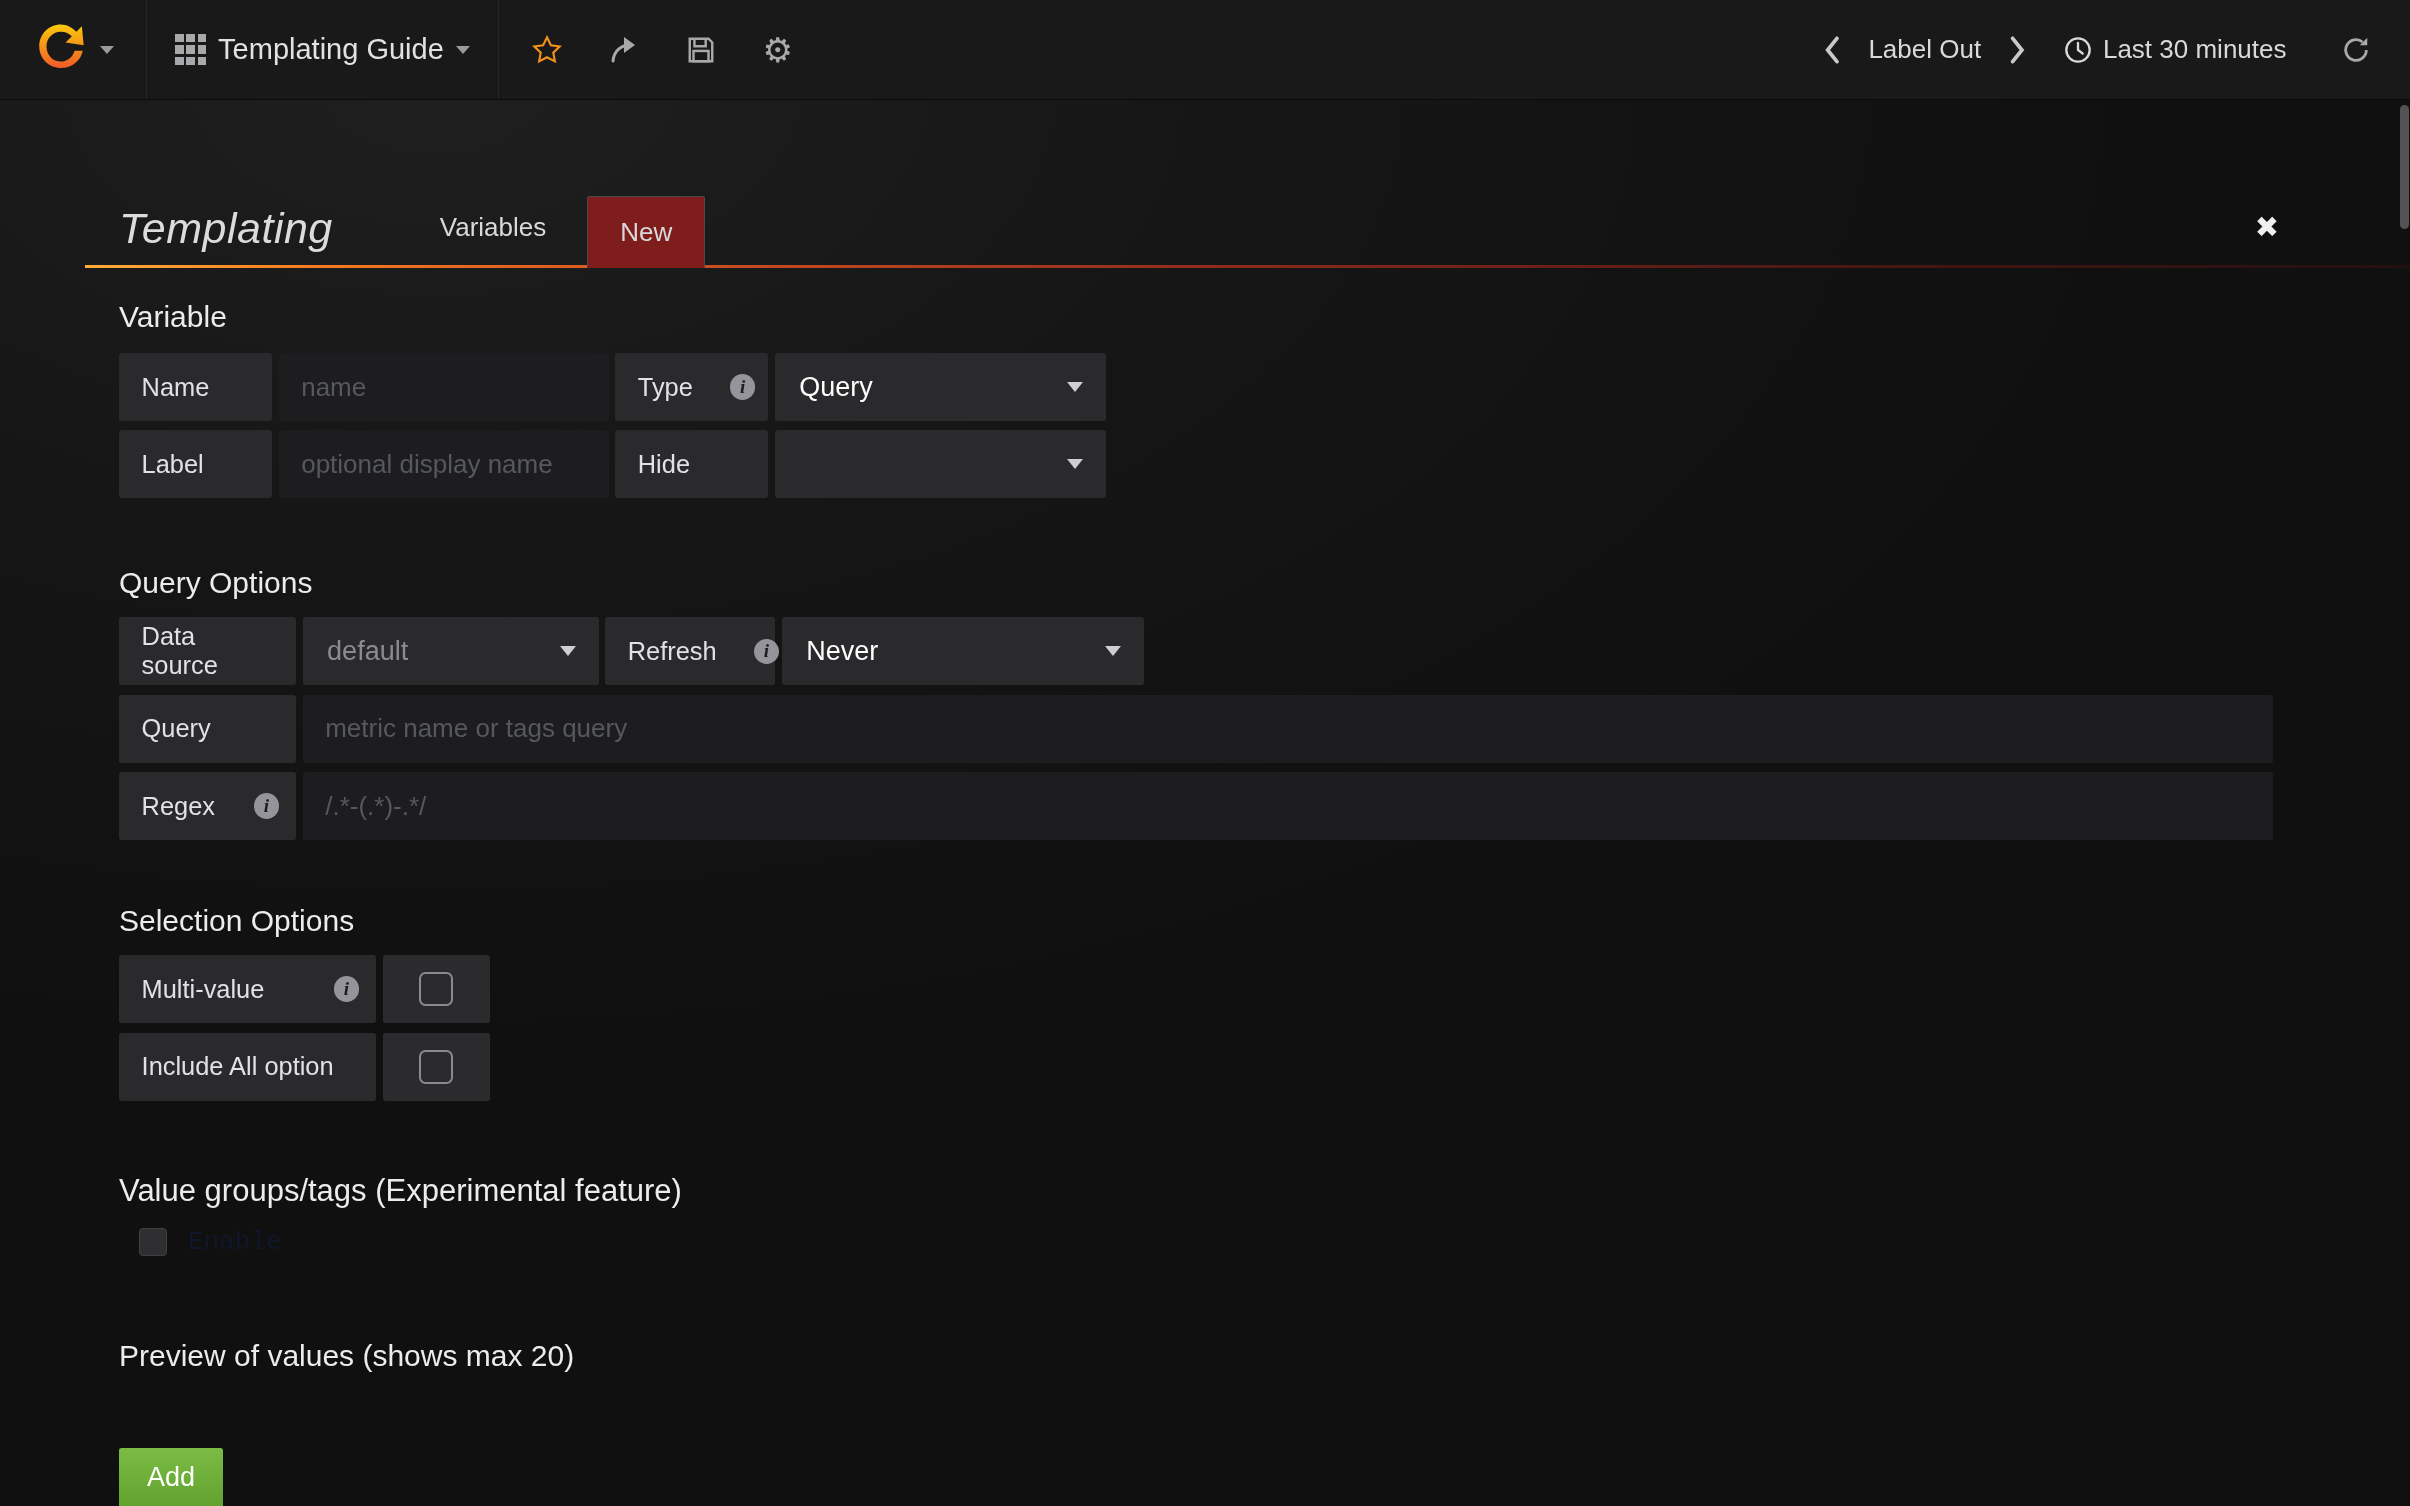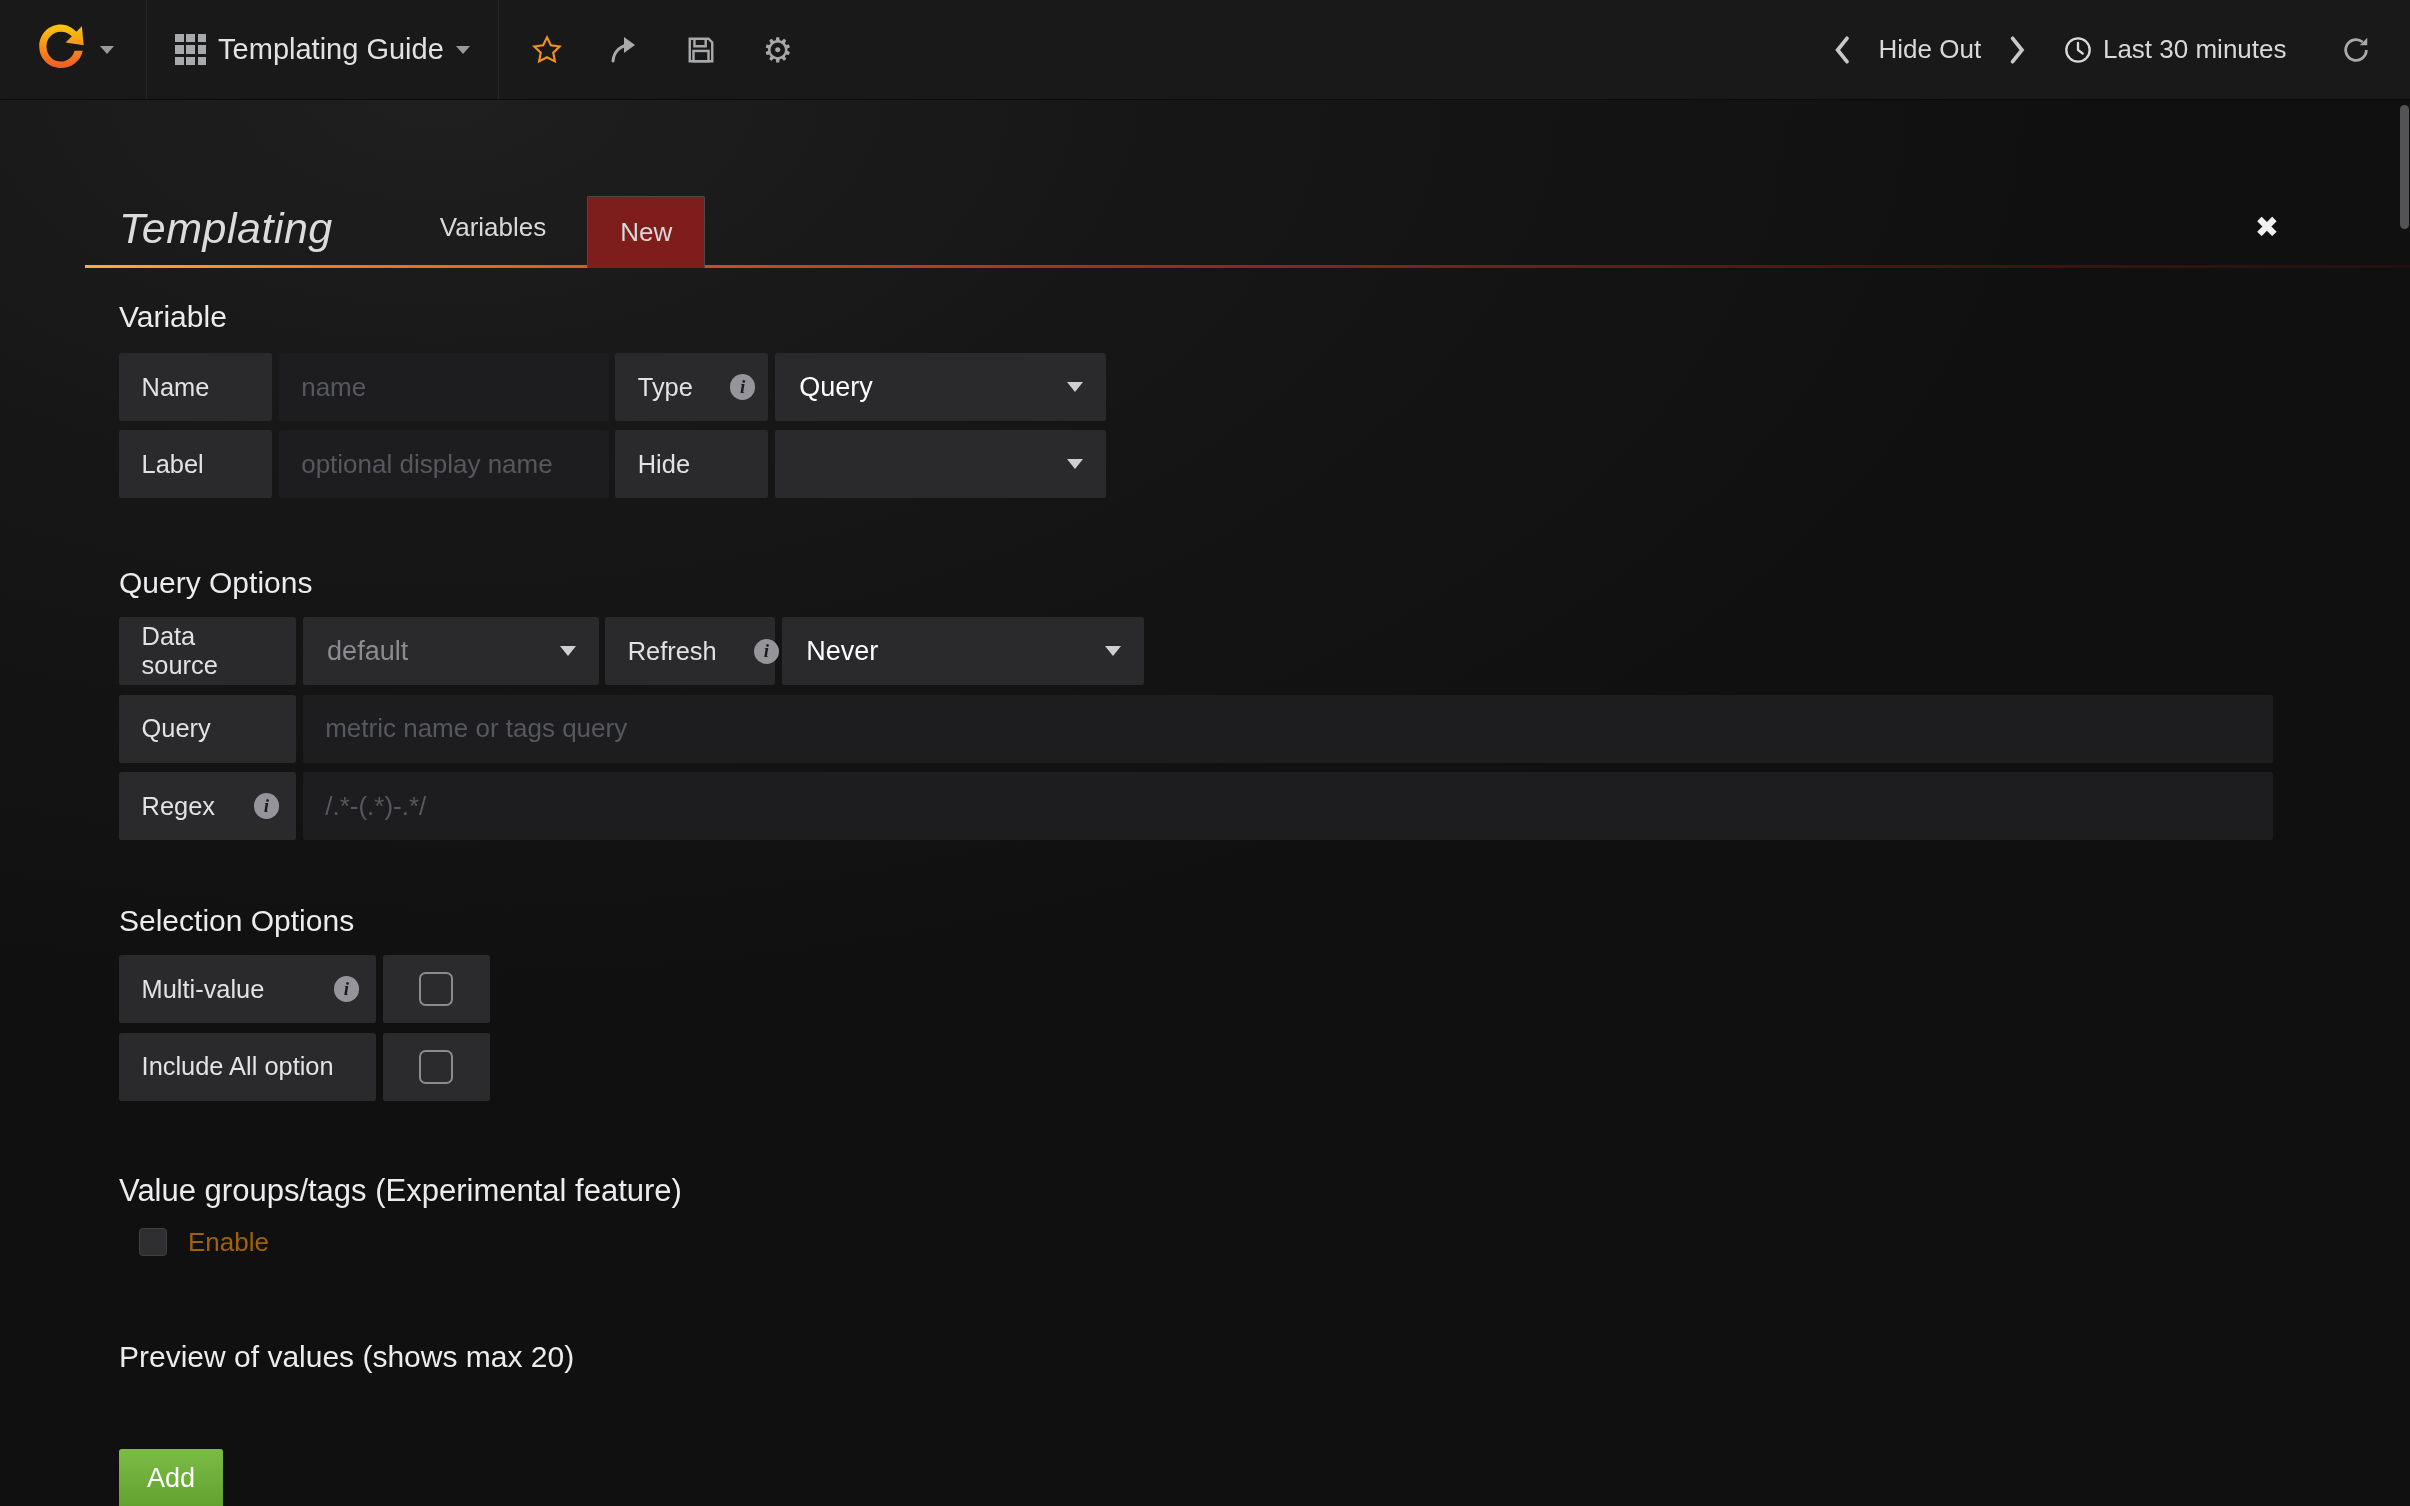--- a/index.html
+++ b/index.html
@@ -59,21 +59,21 @@
   .sel .muted { color:#8b8b90; }
   .sel-caret { width:0; height:0; border-left:8.5px solid transparent; border-right:8.5px solid transparent; border-top:10.4px solid #cfcfd2; }
   .info { width:25.4px; height:25.4px; border-radius:50%; background:#94949a; color:#1d1d1f; font-size:19px; font-weight:bold; font-style:italic;
     display:flex; align-items:center; justify-content:center; flex:none; font-family:"Liberation Serif", serif; }
   .w163{width:153px} .w350{width:330px} .w351{width:331px} .w188{width:177px} .w385{width:296px}
   .w181{width:170px} .w384{width:362px} .w2092{width:1970px} .w273{width:257px}
   .cb-cell { width:107px; background:#2b2b2d; justify-content:center; cursor:pointer; }
   .cb { width:34px; height:34px; border:2.8px solid #8b8b8f; border-radius:6.6px; background:transparent; }
   .enable-row { display:flex; align-items:center; gap:21px; margin-left:20px; }
   .cb-small { width:28px; height:28px; background:#2f2f31; border:0.9px solid #404043; border-radius:3.8px; cursor:pointer; }
-  .enable-lbl { font-size:26px; color:#a16207; }
+  .enable-lbl { font-size:26px; color:#0f172a;font-family:Liberation Mono, monospace; }
 
   .add-btn { display:inline-flex; align-items:center; justify-content:center; margin-top:75px; height:60px; padding:0 28px;
     background:linear-gradient(180deg,#7abc45,#61a22f); color:#fff; font-size:27px; font-weight:500; border-radius:2.8px; cursor:pointer; }
 
   .scroll-thumb { position:absolute; right:1.9px; top:105px; width:9.4px; height:124px; background:#535355; border-radius:4.7px; }
 </style>
 </head>
 <body>
 
 <div class="navbar">
@@ -131,21 +131,21 @@
       <span class="uni-icon">⚙</span>
     </div>
   </div>
 
   <div class="nav-right">
     <div class="chev-btn">
       <svg width="22.6" height="28" viewBox="0 0 16 24">
           <polyline points="12,2 4,12 12,22" fill="none" stroke="#c9c9cb" stroke-width="3.2" stroke-linecap="round"></polyline>
         </svg>
     </div>
-    <div class="nav-text-btn">Hide Out</div>
+    <div class="nav-text-btn">Label Out</div>
     <div class="chev-btn">
       <svg width="22.6" height="28" viewBox="0 0 16 24">
           <polyline points="4,2 12,12 4,22" fill="none" stroke="#c9c9cb" stroke-width="3.2" stroke-linecap="round"></polyline>
         </svg>
     </div>
     <div class="time-btn">
       <svg width="28" height="28" viewBox="0 0 24 24">
           <circle cx="12" cy="12" r="10" fill="none" stroke="#d8d9da" stroke-width="2"></circle>
           <path d="M12 6v6l4 3" fill="none" stroke="#d8d9da" stroke-width="2" stroke-linecap="round"></path>
         </svg>

